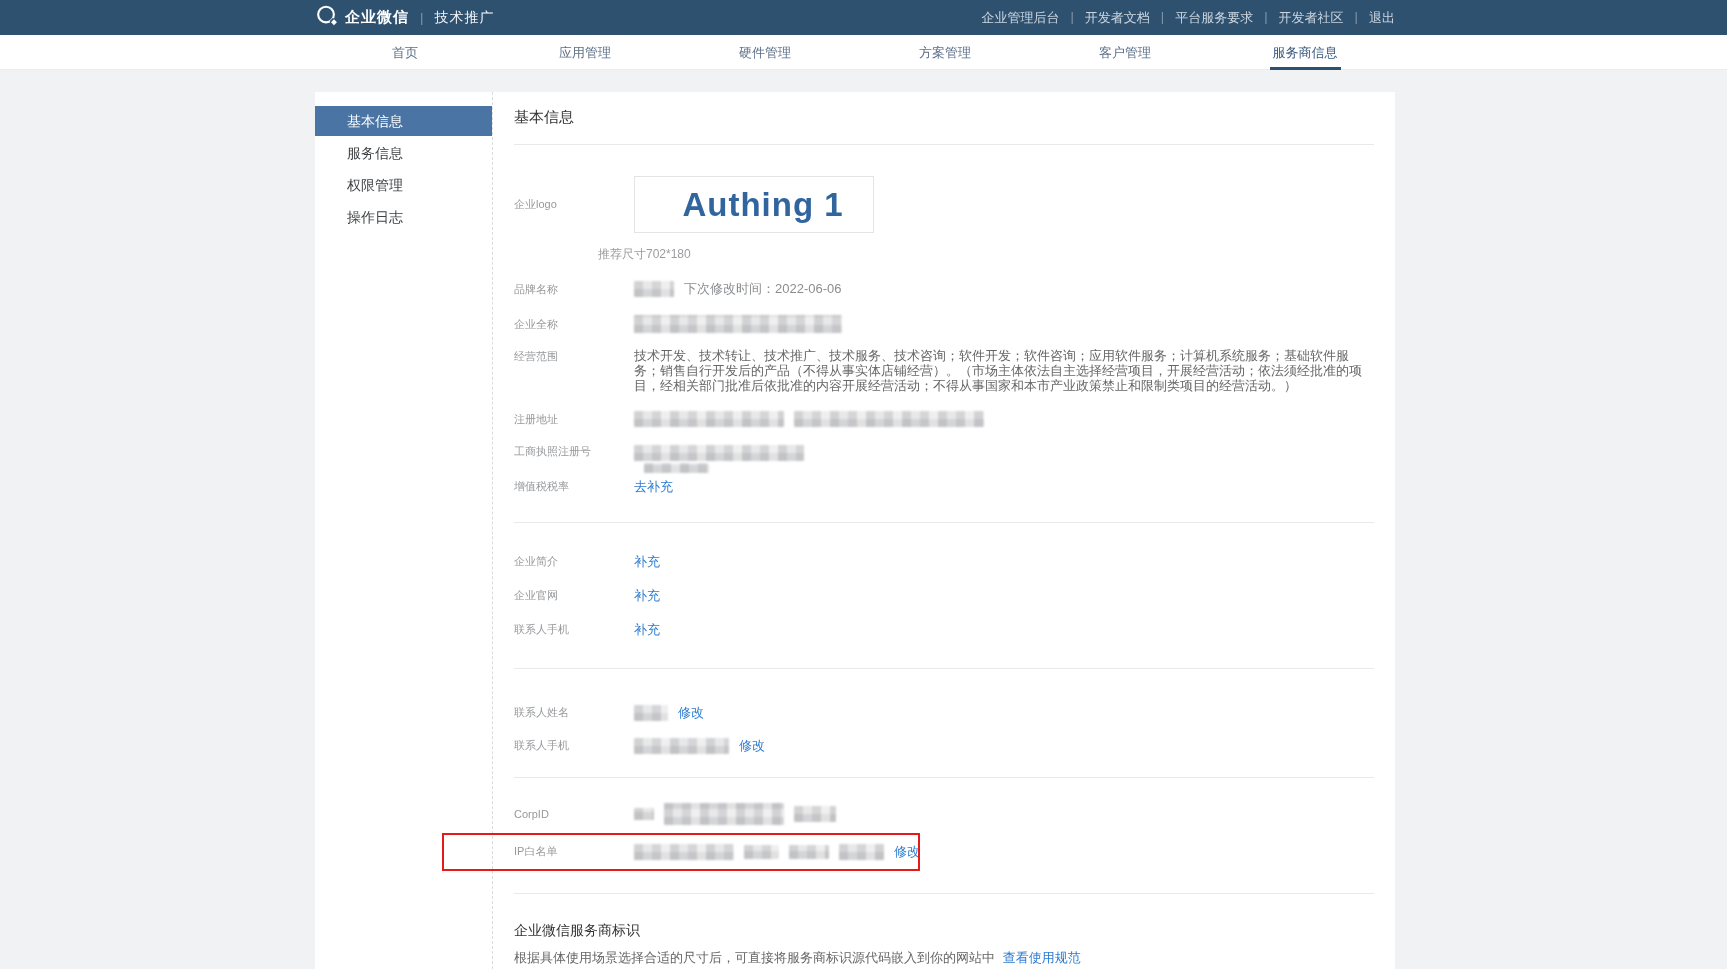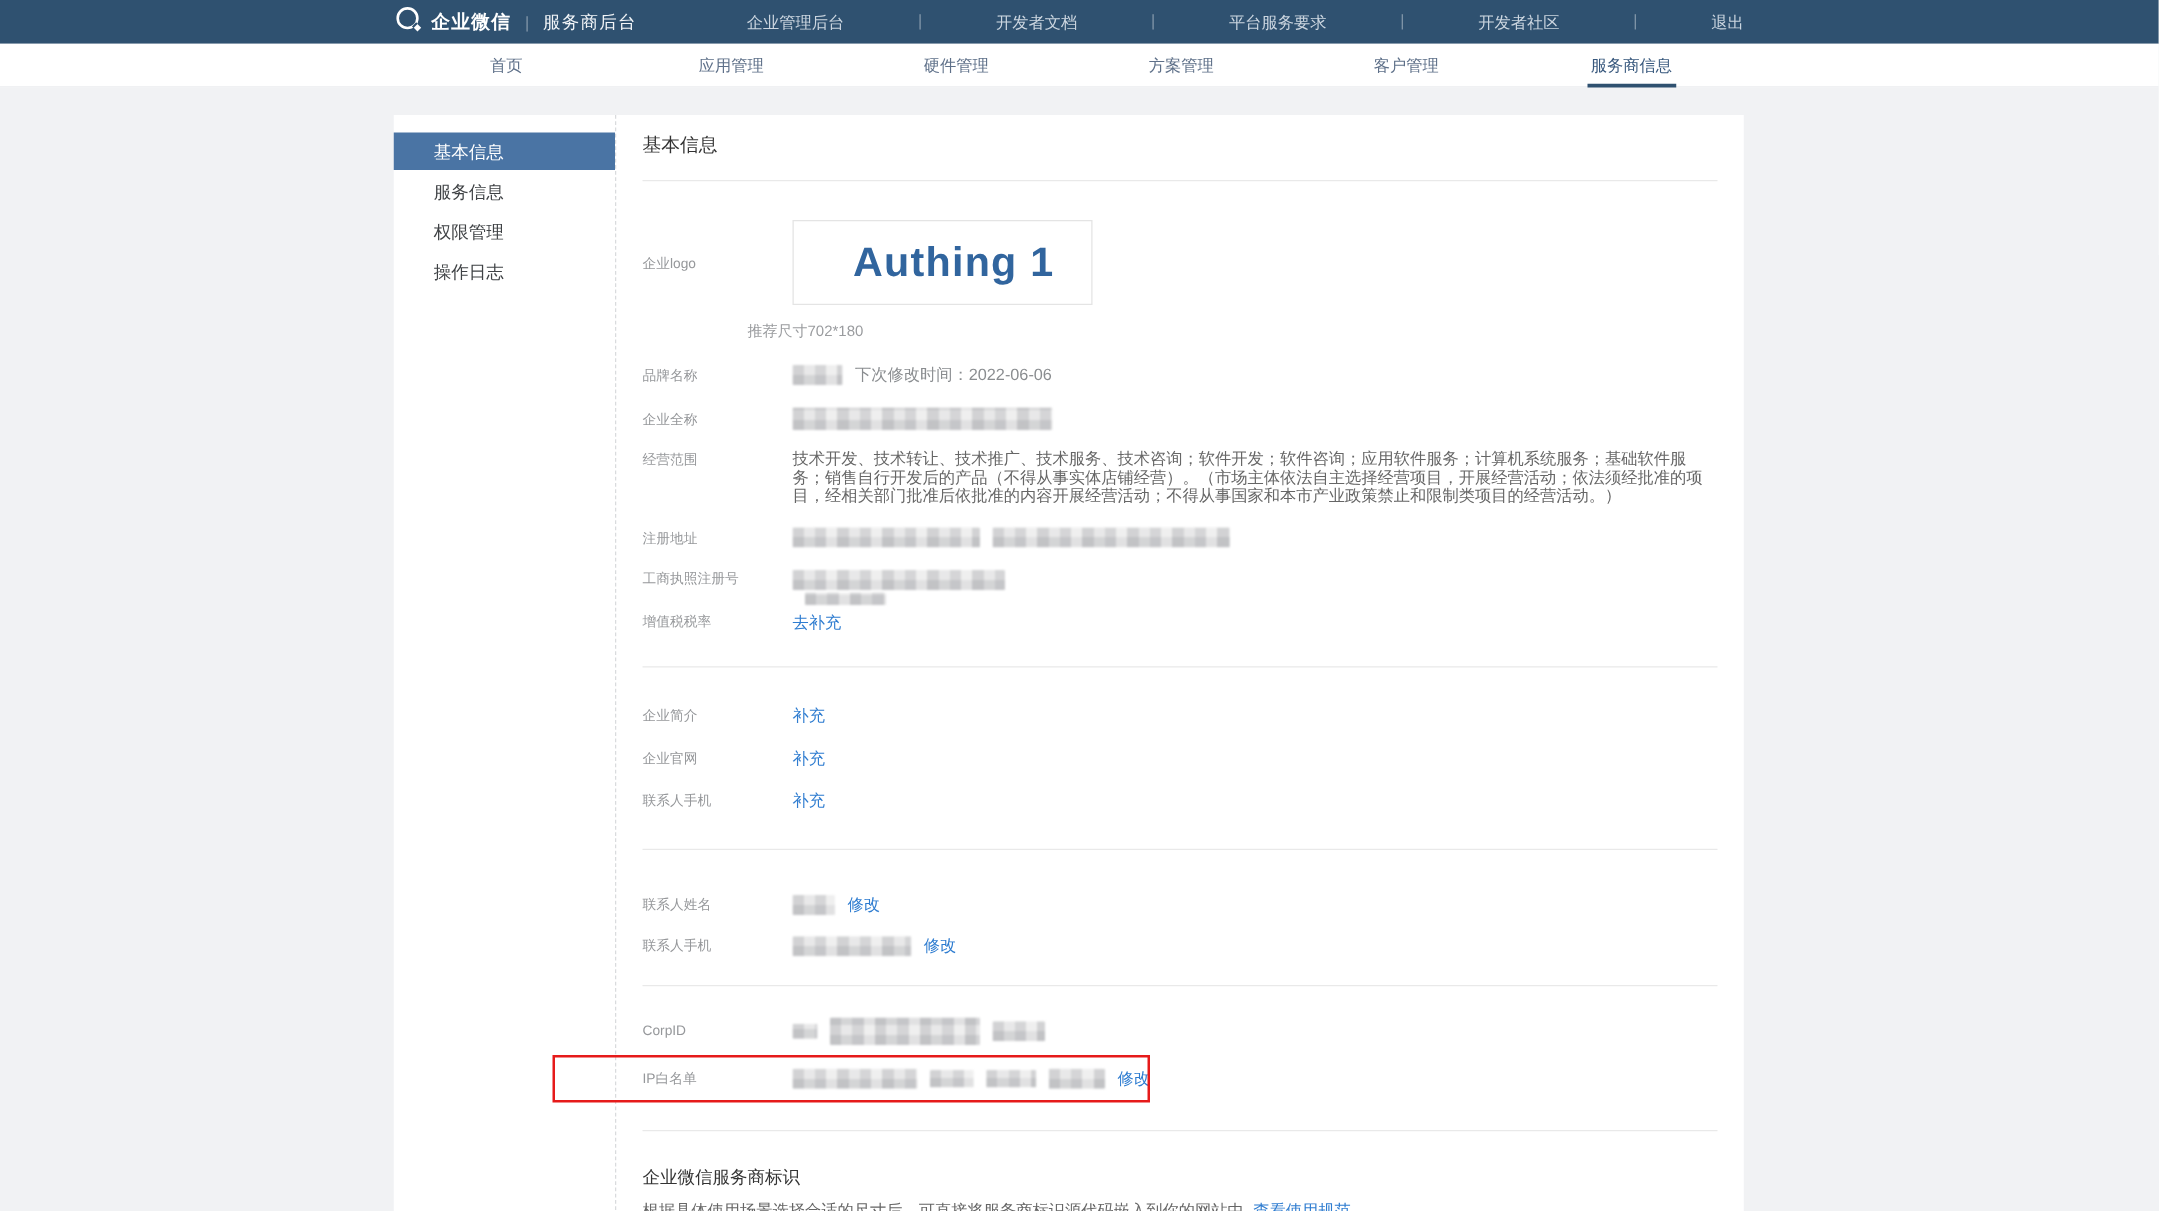--- a/index.html
+++ b/index.html
@@ -12,21 +12,21 @@
   
   .topbar { height:35px; background:#2f5170; }
   .topbar-inner {
     width:1080px; margin-left:315px; height:35px;
     display:flex; align-items:center; justify-content:space-between;
   }
   .topbar-left { display:flex; align-items:center; color:#fff; }
   .topbar-left .brand { font-size:15px; font-weight:bold; margin-left:7px; letter-spacing:1px; }
   .tb-sep { color:rgba(255,255,255,.38); margin:0 11px; font-size:13px; }
   .topbar-left .product { font-size:14px; color:#f2f5f8; letter-spacing:1px; }
-  .topbar-right { display:flex; align-items:flex-start;gap:48px; }
+  .topbar-right { display:flex; align-items:flex-start; }
   .topbar-right a { color:#ccd6e0; font-size:13px; text-decoration:none; }
   .logo-icon { display:block; }
 
   
   .navbar { height:35px; background:#fff; border-bottom:1px solid #ebedef; }
   .nav-inner { width:1080px; margin-left:315px; display:flex; height:35px; }
   .tab { flex:1; text-align:center; font-size:13px; color:#5e7089; cursor:pointer; }
   .tab > span { display:inline-block; padding:9px 3px 5px; border-bottom:3px solid transparent; }
   .tab.active { color:#38587d; }
   .tab.active > span { border-bottom-color:#2f5170; }
@@ -52,21 +52,21 @@
   .hr-sec3 { margin-top:29px; }
   .hr-sec4 { margin-top:22px; }
   .hr-sec5 { margin-top:32px; }
 
   .row { display:flex; align-items:center; }
   .row-label { width:120px; flex:none; font-size:11px; color:#96989b; }
   .row-value { font-size:13px; color:#666; display:flex; align-items:center; }
 
   .row-logo { margin-top:31px; align-items:center; }
   .logo-box {
-    width:240px; height:68px; border:1px solid #e4e4e4; background:#fff;
+    width:240px; height:57px; border:1px solid #e4e4e4; background:#fff;
     display:flex; align-items:center; justify-content:center;padding-left:18px;
   }
   .logo-text { font-size:33px; font-weight:bold; color:#31659e; letter-spacing:1px; }
   .size-hint { margin:13px 0 0 84px; font-size:12px; color:#9a9c9f; }
 
   .row-brand { margin-top:17px; min-height:18px; }
   .row-fullname { margin-top:17px; min-height:18px; }
   .row-scope { margin-top:15px; align-items:flex-start; }
   .row-scope .row-label { padding-top:1px; }
   .scope-text { display:block; width:730px; font-size:13px; line-height:15px; color:#666; }
@@ -113,21 +113,21 @@
     <div class="topbar-left">
       <span class="logo-icon">
         <svg width="23" height="23" viewBox="0 0 24 24">
           <circle cx="11.5" cy="11" r="8.2" fill="none" stroke="#ffffff" stroke-width="2.2"></circle>
           <rect x="16.2" y="15.4" width="5" height="5" fill="#2f5170" transform="rotate(45 18.7 17.9)"></rect>
           <rect x="17.6" y="16.8" width="4.4" height="4.4" fill="#ffffff" transform="rotate(45 19.8 19)"></rect>
         </svg>
       </span>
       <span class="brand">企业微信</span>
       <span class="tb-sep">|</span>
-      <span class="product">服务商后台</span>
+      <span class="product">技术推广</span>
     </div>
     <div class="topbar-right">
       <a href="#">企业管理后台</a>
       <span class="tb-sep">|</span>
       <a href="#">开发者文档</a>
       <span class="tb-sep">|</span>
       <a href="#">平台服务要求</a>
       <span class="tb-sep">|</span>
       <a href="#">开发者社区</a>
       <span class="tb-sep">|</span>

